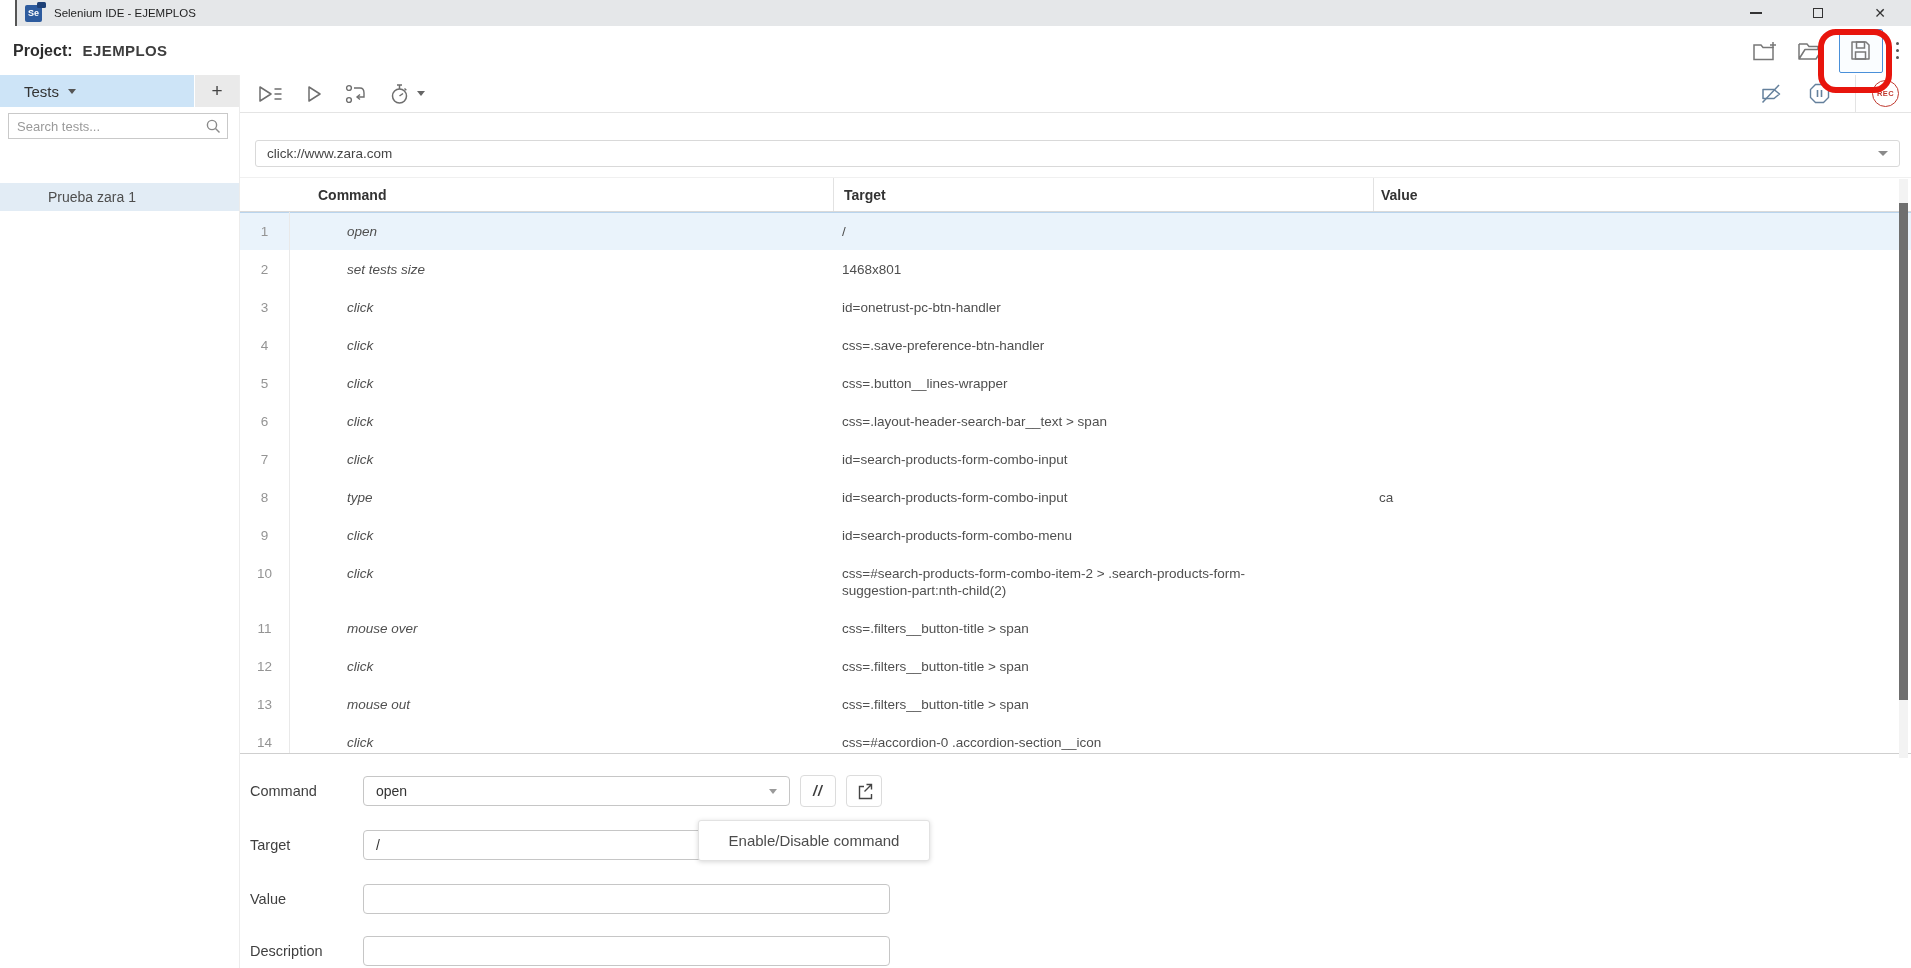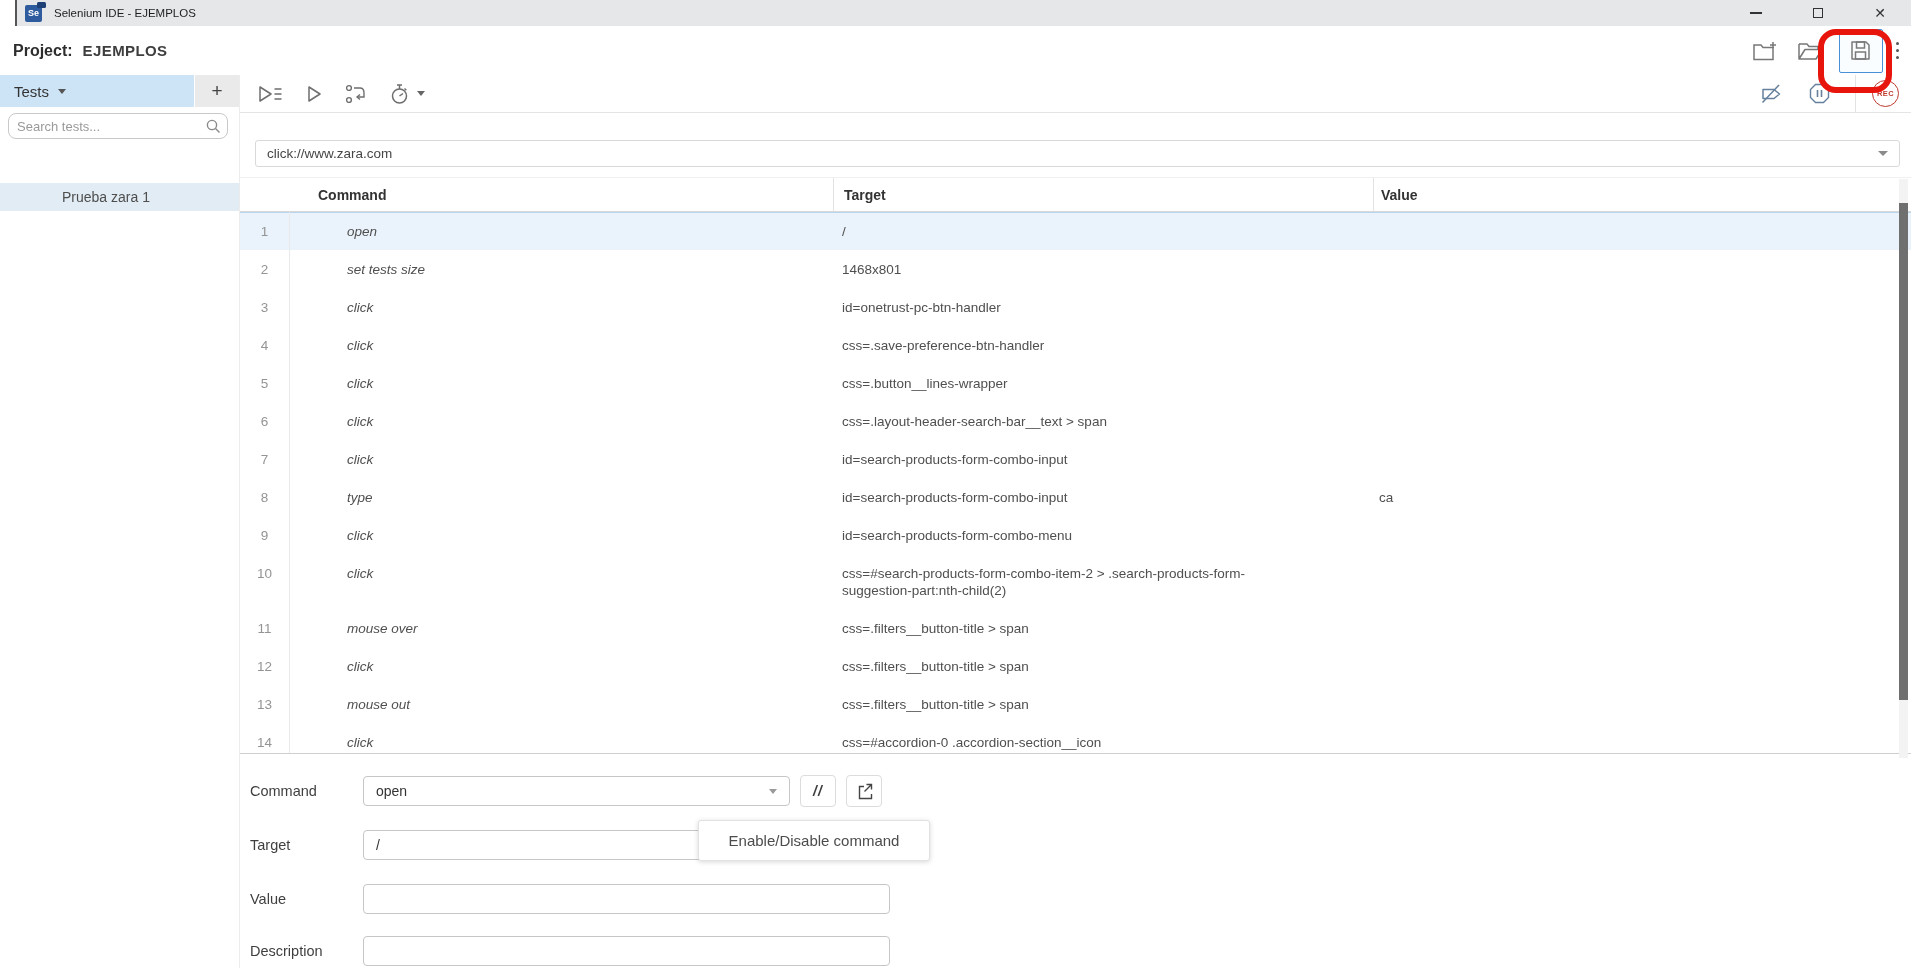--- a/index.html
+++ b/index.html
@@ -31,33 +31,33 @@
     display:flex; align-items:center; justify-content:center; }
   .kebab { display:flex; flex-direction:column; gap:3.5px; margin-left:13px; }
   .kebab i { width:3.5px; height:3.5px; border-radius:50%; background:#555; }
   .red-ring { position:absolute; left:1818px; top:3px; width:74px; height:64px;
     border:6px solid #e8150d; border-radius:18px; z-index:60; pointer-events:none; }
 
   
   .mainrow { display:flex; height:893px; }
   .sidebar { width:240px; border-right:1px solid #ececec; background:#fff; flex:none; }
   .tests-header { height:32px; display:flex; }
-  .tests-btn { flex:1; background:#cde4f7; display:flex; align-items:center; padding-left:14px;
+  .tests-btn { flex:1; background:#cde4f7; display:flex; align-items:center; padding-left:24px;
     font-size:15px; color:#333; }
   .caret { width:0; height:0; border-left:4.5px solid transparent; border-right:4.5px solid transparent;
     border-top:5px solid #555; display:inline-block; margin-left:9px; }
   .add-btn { width:45px; background:#eaeaea; border-left:1px solid #fff; display:flex; align-items:center;
     justify-content:center; font-size:19px; color:#444; font-weight:300; }
   .search-row { margin:6px 11px 0 8px; position:relative; }
-  .search-row input { width:100%; height:26px; border:1px solid #c9c9c9; border-radius:8px;
+  .search-row input { width:100%; height:26px; border:1px solid #c9c9c9; border-radius:0;
     padding:0 28px 0 8px; font-size:13px; color:#444; font-family:inherit; }
   .search-row input::placeholder { color:#9a9a9a; }
   .search-ic { position:absolute; right:7px; top:5px; }
   .test-list { margin-top:44px; }
-  .test-item { height:28px; background:#e2ecf5; display:flex; align-items:center; padding-left:62px;
+  .test-item { height:28px; background:#e2ecf5; display:flex; align-items:center; padding-left:48px;
     font-size:14px; color:#4e4e4e; }
 
   .main { flex:1; position:relative; background:#fff; }
 
   
   .toolbar { height:38px; border-bottom:1px solid #e4e4e4; display:flex; align-items:center;
     padding-left:16px; position:relative; }
   .tb-left { display:flex; align-items:center; gap:21px; }
   .tb-right { position:absolute; right:0; top:0; height:100%; display:flex; align-items:center; }
   .tb-right .gap { margin-right:24px; display:flex; align-items:center; }

